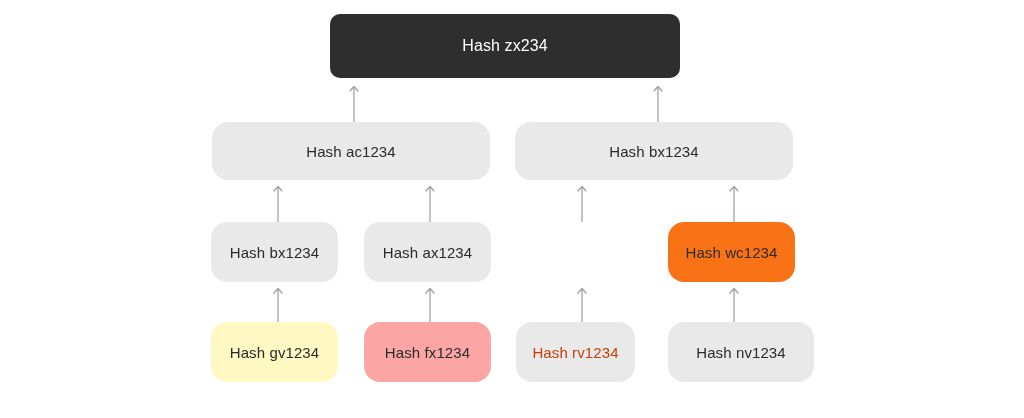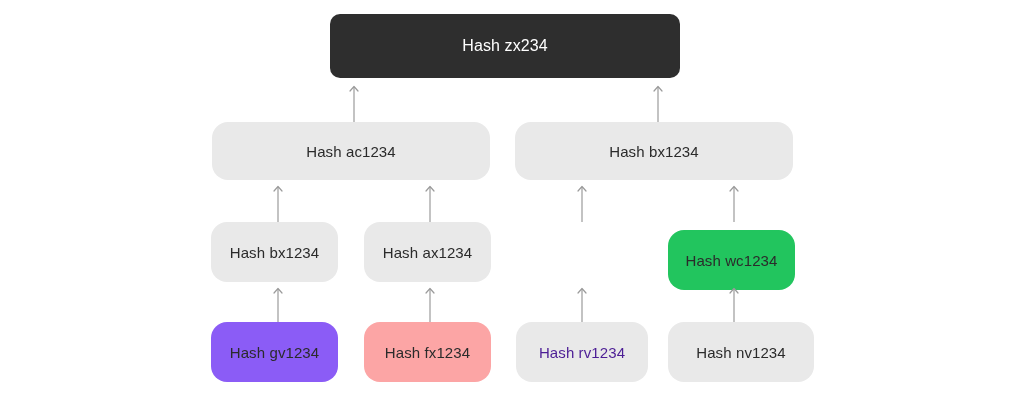--- a/index.html
+++ b/index.html
@@ -76,30 +76,30 @@
     </div>
     <div class="node" style="left: 515px; top: 122px; width: 278px; height: 58px; background: rgb(233, 233, 233); color: rgb(43, 43, 43);">
       <span class="node-label">Hash bx1234</span>
     </div>
     <div class="node" style="left: 211px; top: 222px; width: 127px; height: 60px; background: rgb(233, 233, 233); color: rgb(43, 43, 43);">
       <span class="node-label">Hash bx1234</span>
     </div>
     <div class="node" style="left: 364px; top: 222px; width: 127px; height: 60px; background: rgb(233, 233, 233); color: rgb(43, 43, 43);">
       <span class="node-label">Hash ax1234</span>
     </div>
-    <div class="node" style="left: 668px; top: 222px; width: 127px; height: 60px; background: #22c55e; color: rgb(43, 43, 43); margin-top: 8px;">
+    <div class="node" style="left: 668px; top: 222px; width: 127px; height: 60px; background: #f97316; color: rgb(43, 43, 43);">
       <span class="node-label">Hash wc1234</span>
     </div>
-    <div class="node" style="left: 211px; top: 322px; width: 127px; height: 60px; background: #8b5cf6; color: rgb(43, 43, 43);">
+    <div class="node" style="left: 211px; top: 322px; width: 127px; height: 60px; background: #fef9c3; color: rgb(43, 43, 43);">
       <span class="node-label">Hash gv1234</span>
     </div>
     <div class="node" style="left: 364px; top: 322px; width: 127px; height: 60px; background: #fca5a5; color: rgb(43, 43, 43);">
       <span class="node-label">Hash fx1234</span>
     </div>
-    <div class="node" style="left: 516px; top: 322px; width: 132px; height: 60px; background: rgb(233, 233, 233); color: #4c1d95;">
+    <div class="node" style="left: 516px; top: 322px; width: 119px; height: 60px; background: rgb(233, 233, 233); color: #c2410c;">
       <span class="node-label">Hash rv1234</span>
     </div>
     <div class="node" style="left: 668px; top: 322px; width: 146px; height: 60px; background: rgb(233, 233, 233); color: rgb(43, 43, 43);">
       <span class="node-label">Hash nv1234</span>
     </div>
     <svg class="arrow" width="16" height="36" style="position: absolute; left: 346px; top: 86px;">
       <line x1="8" y1="36" x2="8" y2="1" stroke="#9b9b9b"></line>
       <path d="M 4 5 L 8 0.5 L 12 5" stroke="#9b9b9b"></path>
     </svg>
     <svg class="arrow" width="16" height="36" style="position: absolute; left: 650px; top: 86px;">

